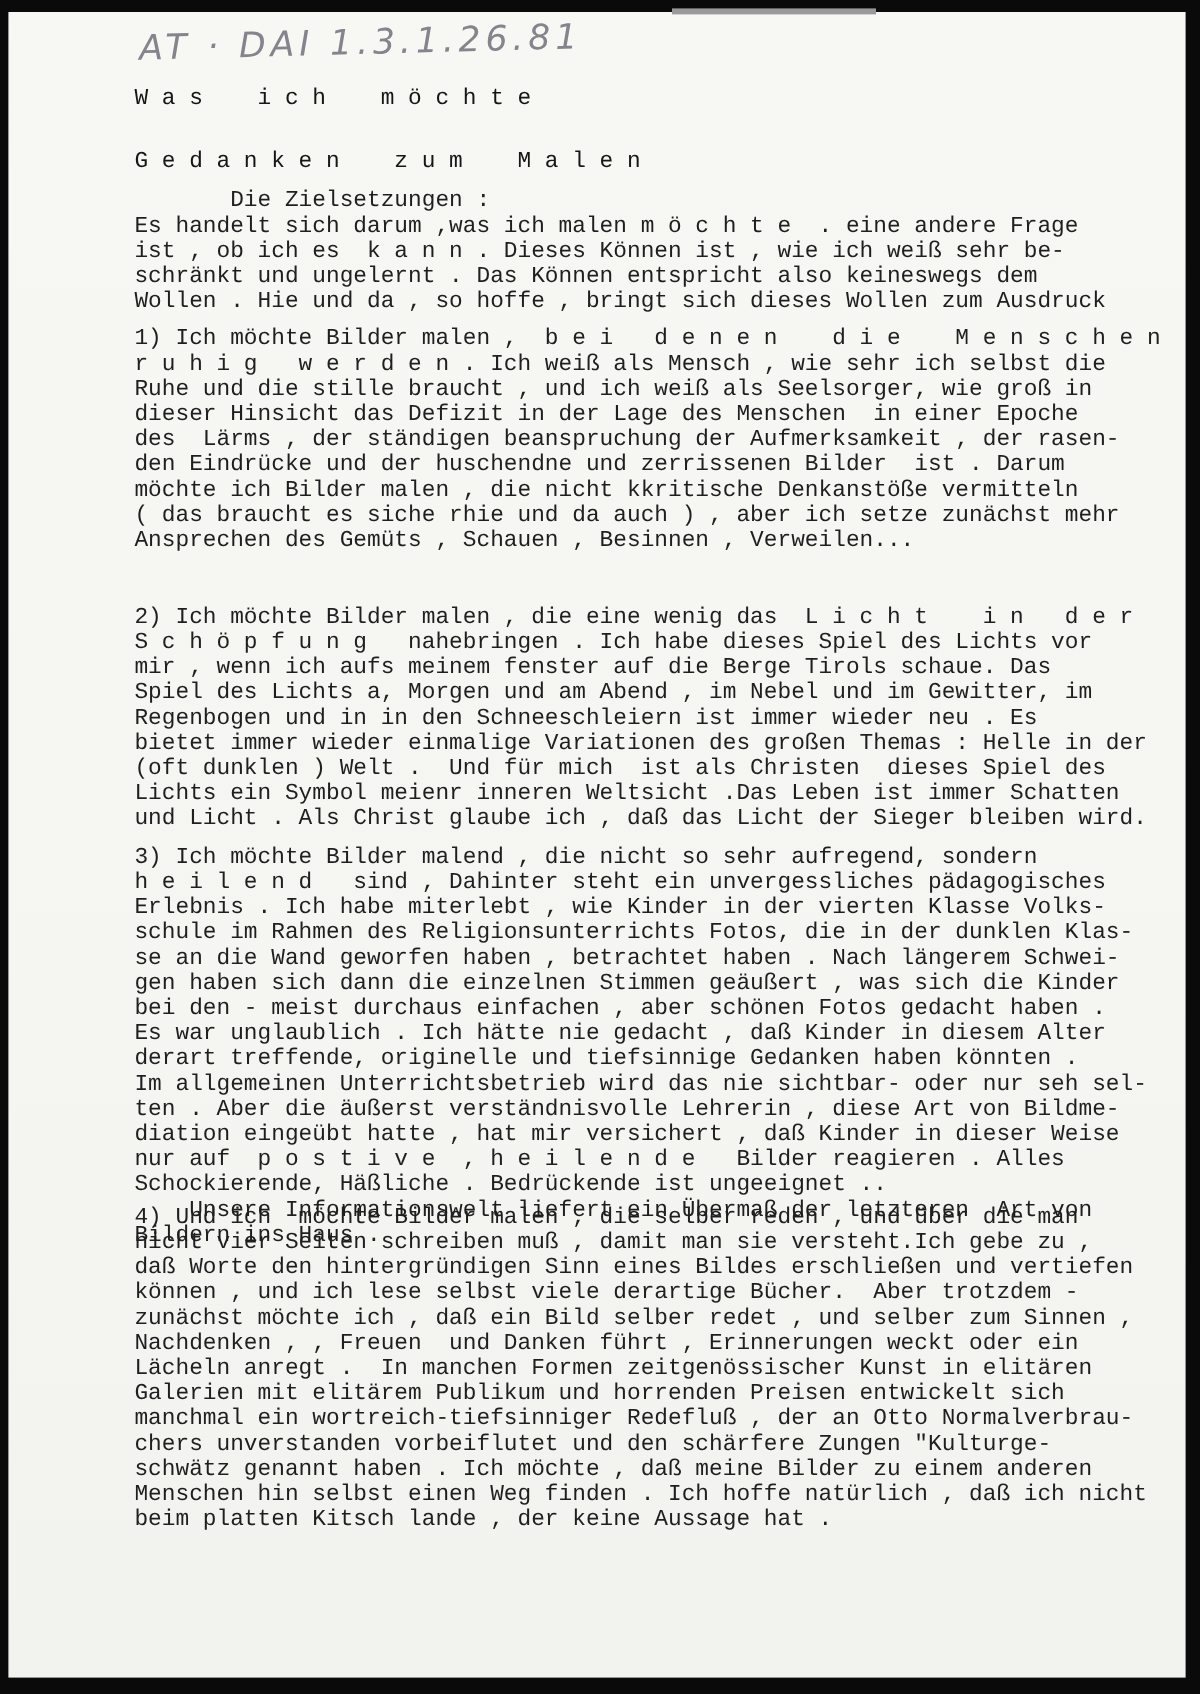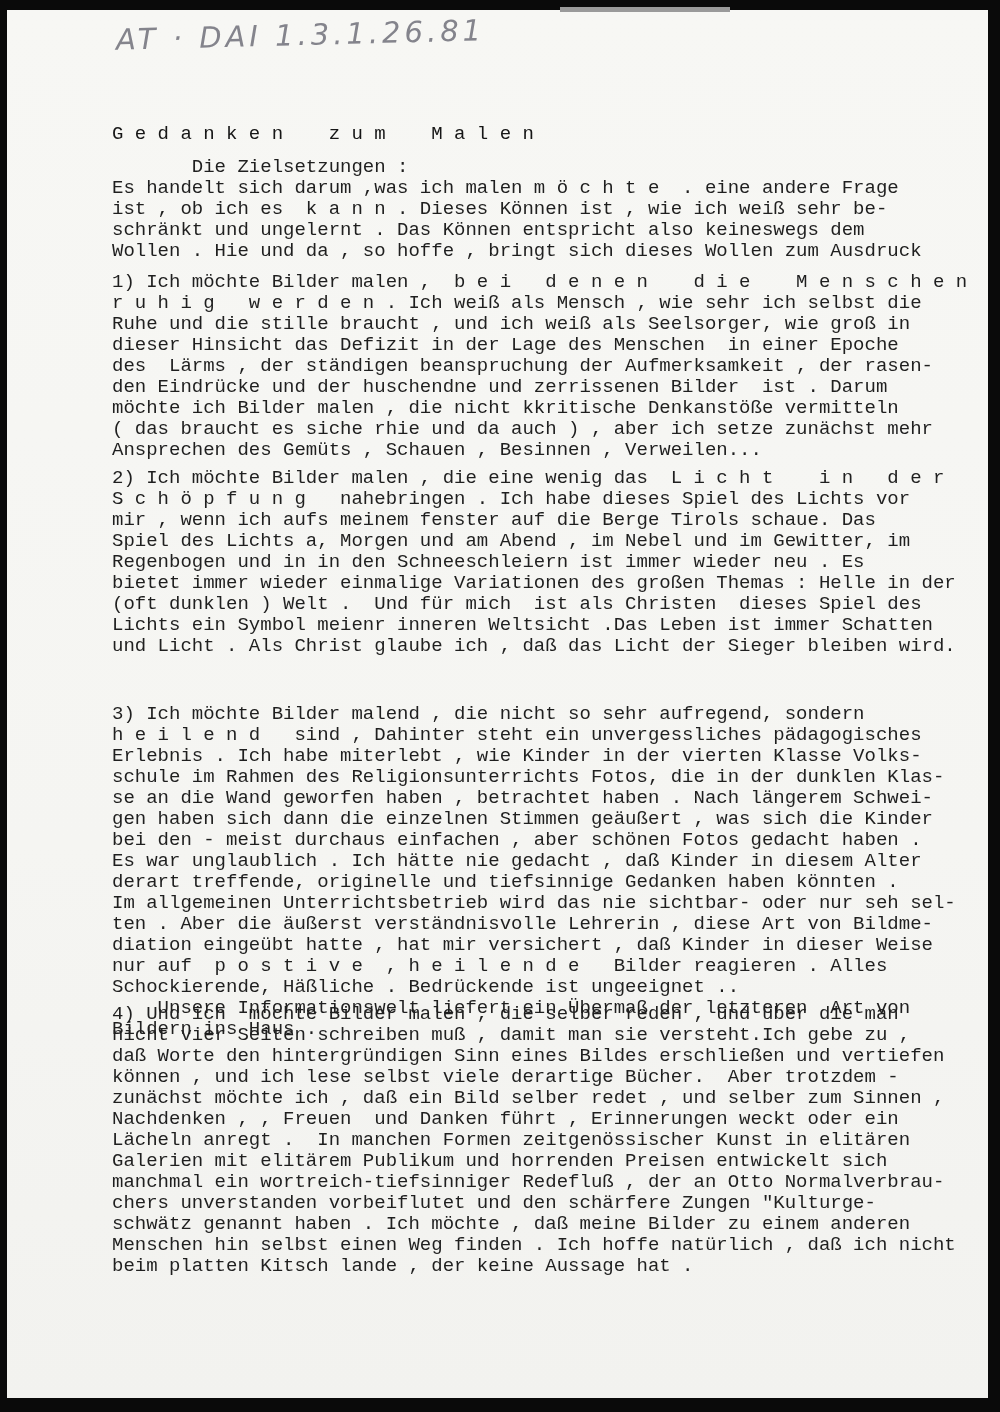--- a/index.html
+++ b/index.html
@@ -56,40 +56,41 @@
   .title-line { font-size: 19px; color: #161616; }
 </style>
 </head>
 <body>
 
 <div class="scan">
   <div class="paper-shade"></div>
 
   <div class="annotation">AT · DAI 1.3.1.26.81</div>
 
+  <div class="tblock title-line" style="top:72px">W a s    i c h    m ö c h t e</div>
 
   <div class="tblock" style="top:157px">       Die Zielsetzungen :
 Es handelt sich darum ,was ich malen m ö c h t e  . eine andere Frage
 ist , ob ich es  k a n n . Dieses Können ist , wie ich weiß sehr be-
 schränkt und ungelernt . Das Können entspricht also keineswegs dem
 Wollen . Hie und da , so hoffe , bringt sich dieses Wollen zum Ausdruck</div>
 
   <div class="tblock title-line" style="top:124px">G e d a n k e n    z u m    M a l e n</div>
 
   <div class="tblock" style="top:272px">1) Ich möchte Bilder malen ,  b e i   d e n e n    d i e    M e n s c h e n
 r u h i g   w e r d e n . Ich weiß als Mensch , wie sehr ich selbst die
 Ruhe und die stille braucht , und ich weiß als Seelsorger, wie groß in
 dieser Hinsicht das Defizit in der Lage des Menschen  in einer Epoche
 des  Lärms , der ständigen beanspruchung der Aufmerksamkeit , der rasen-
 den Eindrücke und der huschendne und zerrissenen Bilder  ist . Darum
 möchte ich Bilder malen , die nicht kkritische Denkanstöße vermitteln
 ( das braucht es siche rhie und da auch ) , aber ich setze zunächst mehr
 Ansprechen des Gemüts , Schauen , Besinnen , Verweilen...</div>
 
-  <div class="tblock" style="top:468px">2) Ich möchte Bilder malen , die eine wenig das  L i c h t    i n   d e r
+  <div class="tblock" style="top:504px">2) Ich möchte Bilder malen , die eine wenig das  L i c h t    i n   d e r
 S c h ö p f u n g   nahebringen . Ich habe dieses Spiel des Lichts vor
 mir , wenn ich aufs meinem fenster auf die Berge Tirols schaue. Das
 Spiel des Lichts a, Morgen und am Abend , im Nebel und im Gewitter, im
 Regenbogen und in in den Schneeschleiern ist immer wieder neu . Es
 bietet immer wieder einmalige Variationen des großen Themas : Helle in der
 (oft dunklen ) Welt .  Und für mich  ist als Christen  dieses Spiel des
 Lichts ein Symbol meienr inneren Weltsicht .Das Leben ist immer Schatten
 und Licht . Als Christ glaube ich , daß das Licht der Sieger bleiben wird.</div>
 
   <div class="tblock" style="top:704px">3) Ich möchte Bilder malend , die nicht so sehr aufregend, sondern

